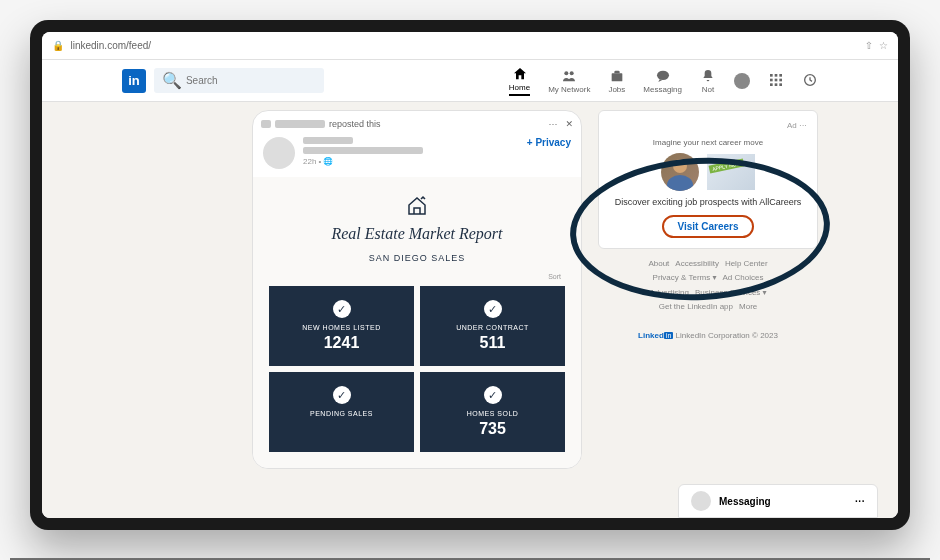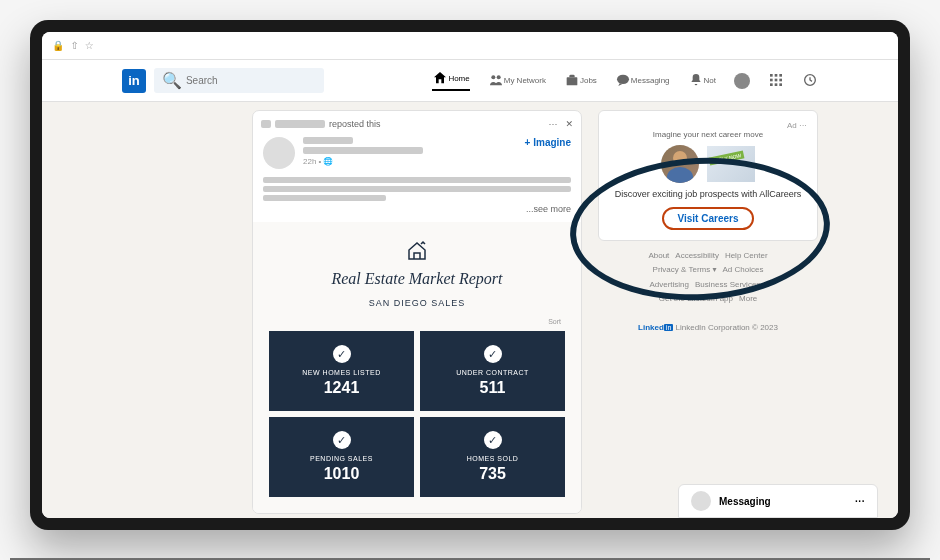--- a/index.html
+++ b/index.html
@@ -11,26 +11,26 @@
 .lock{margin-right:6px}
 .urltext{flex:1}
 .urlicons{display:flex;gap:6px;color:#999}
 .page{height:calc(100% - 28px);background:#f4f2ee;overflow:hidden;position:relative}
 .topnav{height:42px;background:#fff;border-bottom:1px solid #e0e0e0;display:flex;align-items:center;padding:0 80px;justify-content:space-between}
 .nav-l{display:flex;align-items:center;gap:8px}
 .logo{width:24px;height:24px;background:#0a66c2;color:#fff;font-weight:bold;display:flex;align-items:center;justify-content:center;font-size:13px;border-radius:3px}
 .search{display:flex;align-items:center;background:#eef3f8;border-radius:3px;padding:3px 8px;width:170px;gap:4px}
 .search input{border:none;background:transparent;font-size:10px;outline:none;width:100%}
 .nav-r{display:flex;gap:18px;align-items:center}
-.navitem{display:flex;flex-direction:row;align-items:center;font-size:8px;color:#666;cursor:pointer}
+.navitem{display:flex;flex-direction:column;align-items:center;font-size:8px;color:#666;cursor:pointer}
 .navitem.active{color:#000;border-bottom:2px solid #000;padding-bottom:2px}
 .navicon{width:16px;height:16px;margin-bottom:1px}
 .content{display:flex;padding:8px 80px;gap:16px}
 .feed{flex:1;max-width:380px;margin-left:130px}
-.post{background:#fff;border:1px solid #e0e0e0;border-radius:7px;overflow:hidden}
+.post{background:#fff;border:1px solid #e0e0e0;border-radius:16px;overflow:hidden}
 .post-hdr{padding:8px;font-size:9px;color:#666;display:flex;align-items:center;gap:4px}
 .post-hdr .bar{height:8px;background:#ccc;border-radius:2px}
 .post-close{margin-left:auto;display:flex;gap:8px;color:#666}
 .post-author{padding:0 10px 8px;display:flex;gap:8px;align-items:flex-start}
 .avatar{width:32px;height:32px;border-radius:50%;background:#ddd}
 .author-info{flex:1}
 .author-info .bar{height:7px;background:#ccc;border-radius:2px;margin-bottom:3px}
 .timestamp{font-size:8px;color:#999;display:flex;gap:2px}
 .follow{color:#0a66c2;font-size:10px;font-weight:600}
 .post-body{padding:0 10px 8px}
@@ -41,21 +41,21 @@
 .report-title{font-family:Georgia,serif;font-style:italic;font-size:16px;color:#1e2e42;margin-bottom:10px}
 .report-sub{font-size:9px;letter-spacing:1px;color:#1e2e42;margin-bottom:10px}
 .report-sort{font-size:7px;color:#999;text-align:right;margin-bottom:6px;padding-right:4px}
 .stats{display:grid;grid-template-columns:1fr 1fr;gap:6px}
 .stat{background:#1e2e42;color:#fff;padding:14px 8px;text-align:center}
 .stat-check{width:18px;height:18px;background:#fff;border-radius:50%;margin:0 auto 6px;display:flex;align-items:center;justify-content:center;color:#1e2e42;font-size:11px}
 .stat-label{font-size:7px;letter-spacing:0.5px;margin-bottom:3px}
 .stat-val{font-size:16px;font-weight:600}
 .sidebar{width:220px}
 .adbox{background:#fff;border:1px solid #e0e0e0;border-radius:6px;padding:10px;text-align:center;margin-bottom:8px}
-.adlabel{font-size:8px;color:#999;text-align:right;margin-bottom:0}
+.adlabel{font-size:8px;color:#999;text-align:right;margin-bottom:8px}
 .adtitle{font-size:8px;color:#666;margin-bottom:6px}
 .adimgs{display:flex;justify-content:center;gap:8px;align-items:center;margin-bottom:6px}
 .adavatar{width:38px;height:38px;border-radius:50%;background:linear-gradient(135deg,#8b7355,#a0826d);position:relative;overflow:hidden}
 .adavatar::after{content:"";position:absolute;top:6px;left:50%;transform:translateX(-50%);width:14px;height:14px;background:#d4a574;border-radius:50%}
 .adavatar::before{content:"";position:absolute;bottom:-4px;left:50%;transform:translateX(-50%);width:26px;height:20px;background:#4a6fa5;border-radius:50% 50% 0 0}
 .adbadge{width:48px;height:36px;background:linear-gradient(135deg,#e0e8f0,#c8d4e0);position:relative}
 .adbadge::after{content:"APPLY NOW";position:absolute;top:8px;left:2px;background:#7cb342;color:#fff;font-size:5px;padding:1px 3px;transform:rotate(-12deg)}
 .addesc{font-size:9px;color:#333;margin-bottom:8px}
 .adbtn{display:inline-block;border:2px solid #c2410c;color:#0a66c2;font-size:10px;font-weight:600;padding:4px 14px;border-radius:14px}
 .footer{font-size:8px;color:#888;text-align:center;line-height:1.8}
@@ -66,20 +66,21 @@
 .circle-annot{position:absolute;top:98px;right:68px;width:260px;height:142px;border:6px solid #0e2a3f;border-radius:50%;pointer-events:none;z-index:10;transform:rotate(-3deg)}
 </style>
 </head>
 <body>
 
 <div class="laptop">
 <div class="screen">
 
 <div class="urlbar">
   <span class="lock">🔒</span>
+  <span class="urltext">linkedin.com/feed/</span>
   <span class="urlicons">
           <span>⇧</span>
           <span>☆</span>
         </span>
 </div>
 
 <div class="page">
 
 <div class="topnav">
   <div class="nav-l">
@@ -164,27 +165,21 @@
   <div class="post-author">
     <div class="avatar"></div>
     <div class="author-info">
       <div class="bar" style="width:50px"></div>
       <div class="bar" style="width:120px"></div>
       <div class="timestamp">
                     <span>22h • </span>
                     <span>🌐</span>
                   </div>
     </div>
-    <span class="follow">+ Imagine</span>
-  </div>
-  <div class="post-body">
-    <div class="bar" style="width:100%"></div>
-    <div class="bar" style="width:100%"></div>
-    <div class="bar" style="width:40%"></div>
-    <div class="seemore">...see more</div>
+    <span class="follow">+ Privacy</span>
   </div>
   <div class="report">
     <svg class="house-icon" viewBox="0 0 24 24" fill="none" stroke="#1e2e42" stroke-width="1.5">
                   <path d="M4 12l8-7 8 7v9H4zM9 21v-6h6v6M16 6l2-2 2 2"></path>
                 </svg>
     <div class="report-title">Real Estate Market Report</div>
     <div class="report-sub">SAN DIEGO SALES</div>
     <div class="report-sort">Sort</div>
     <div class="stats">
                   <div class="stat">
@@ -193,21 +188,20 @@
                     <div class="stat-val">1241</div>
                   </div>
                   <div class="stat">
                     <div class="stat-check">✓</div>
                     <div class="stat-label">UNDER CONTRACT</div>
                     <div class="stat-val">511</div>
                   </div>
                   <div class="stat">
                     <div class="stat-check">✓</div>
                     <div class="stat-label">PENDING SALES</div>
-                    <div class="stat-val">1010</div>
                   </div>
                   <div class="stat">
                     <div class="stat-check">✓</div>
                     <div class="stat-label">HOMES SOLD</div>
                     <div class="stat-val">735</div>
                   </div>
                 </div>
   </div>
 </div>
 </div>

